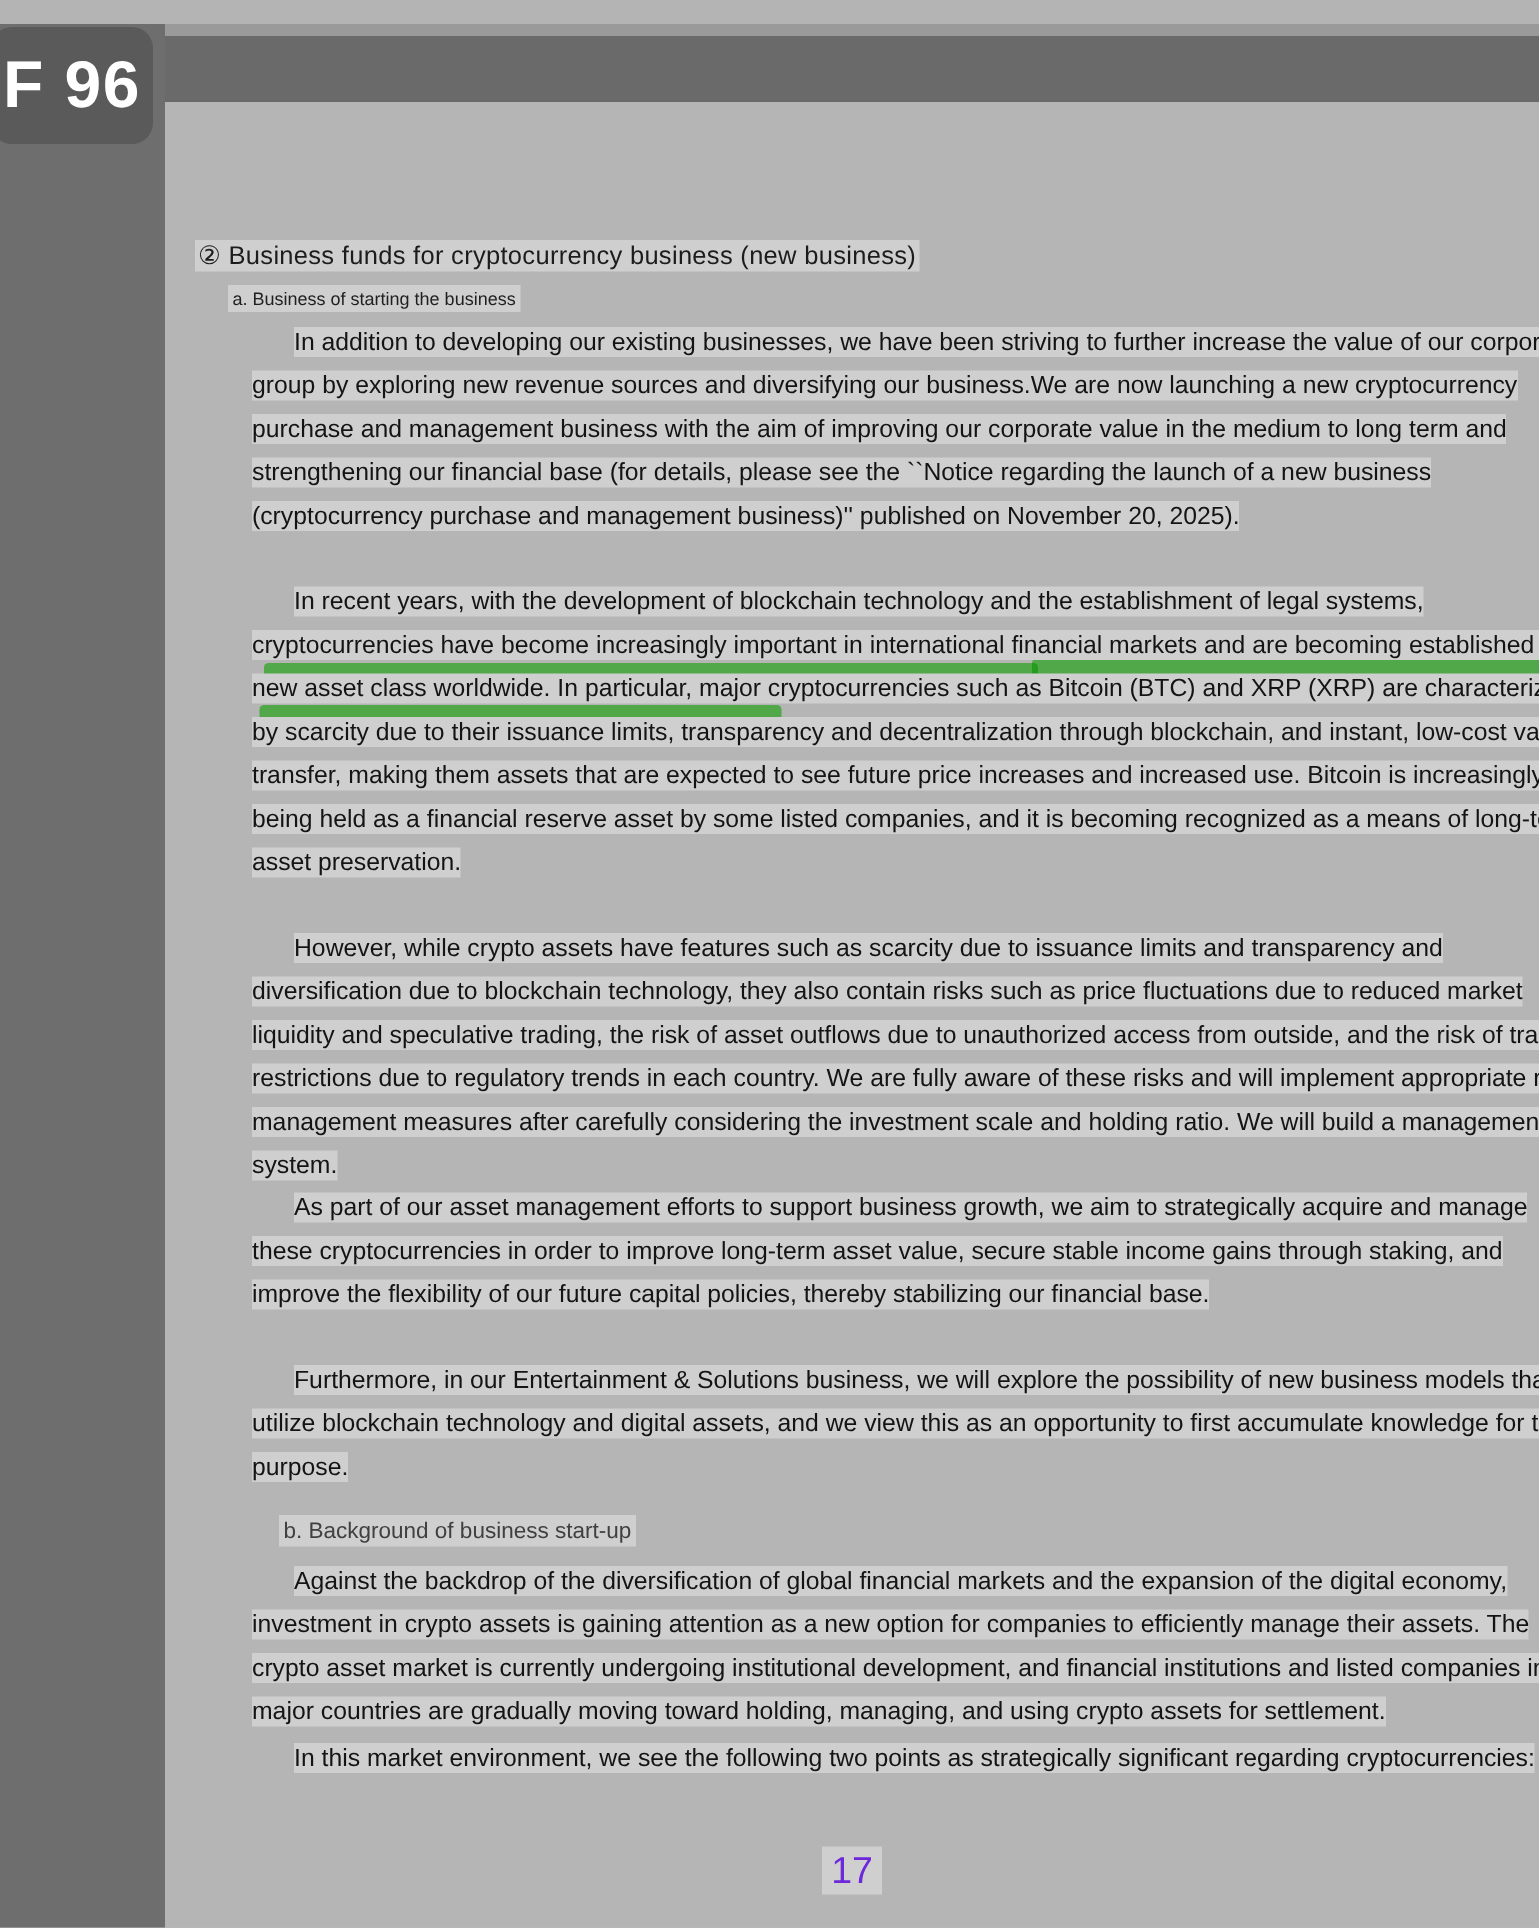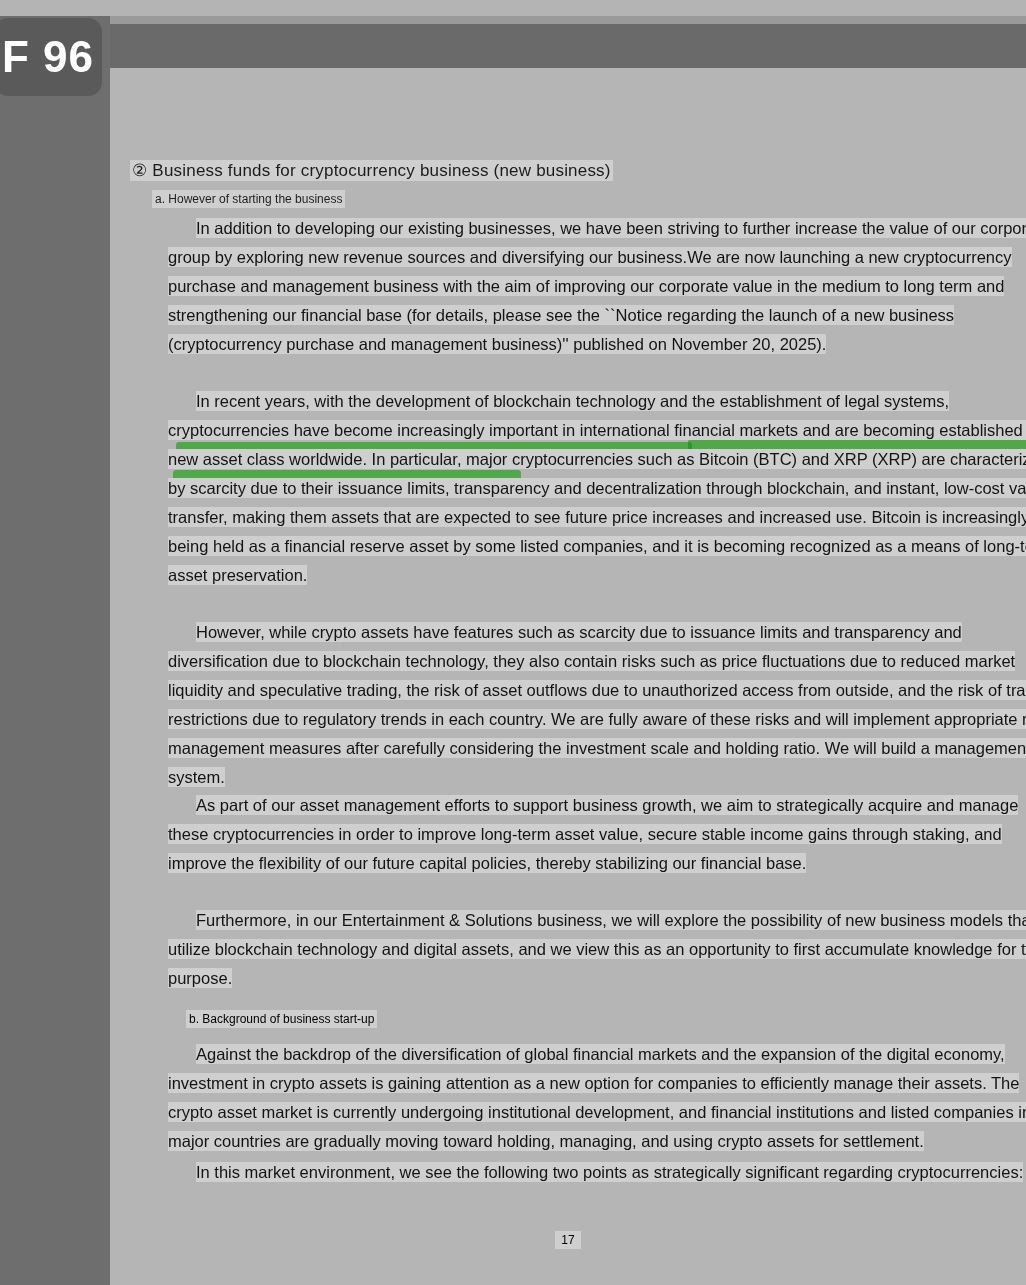--- a/index.html
+++ b/index.html
@@ -97,22 +97,22 @@
     top: 124px;
     font-size: 12px;
     color: #1f1f1f;
   }
   .sub-a .hl { padding: 2px 3px; }
 
   .sub-b {
     position: absolute;
     left: 42px;
     top: 944px;
-    font-size: 12px;
-    color: #000000;
+    font-size: 15px;
+    color: #404040;
     padding-left: 34px;
   }
   .sub-b .hl { padding: 2px 3px; }
 
   p.para {
     position: absolute;
     left: 58px;
     width: 894px;
     margin: 0;
     font-size: 16.5px;
@@ -145,22 +145,22 @@
   #marker1 { left: 66px;  top: 374px; width: 516px; height: 25px; }
   #marker2 { left: 578px; top: 371px; width: 376px; height: 26px; }
   #marker3 { left: 63px;  top: 402px; width: 348px; height: 26px; }
 
   .page-number {
     position: absolute;
     left: 0;
     top: 1165px;
     width: 916px;
     text-align: center;
-    font-size: 12px;
-    color: #000000;
+    font-size: 25px;
+    color: #6d28d9;
   }
   .page-number .hl { padding: 2px 6px; }
 
   
   .textlayer { position: relative; z-index: 3; }
 </style>
 </head>
 <body>
 
 <div class="page-frame">
@@ -171,21 +171,21 @@
   <div class="page-chip">F 96</div>
 
   <div class="doc">
     <div class="content">
 
       <div class="heading-circle">
         <span class="hl">② Business funds for cryptocurrency business (new business)</span>
       </div>
 
       <div class="sub-a">
-        <span class="hl">a. However of starting the business</span>
+        <span class="hl">a. Business of starting the business</span>
       </div>
 
       <div class="marker" id="marker1"></div>
       <div class="marker" id="marker2"></div>
       <div class="marker" id="marker3"></div>
 
       <p class="para textlayer" id="p1">
         <span class="hl">In addition to developing our existing businesses, we have been striving to further increase the value of our corporate group by exploring new revenue sources and diversifying our business.We are now launching a new cryptocurrency purchase and management business with the aim of improving our corporate value in the medium to long term and strengthening our financial base (for details, please see the ``Notice regarding the launch of a new business (cryptocurrency purchase and management business)'' published on November 20, 2025).</span>
       </p>
 

